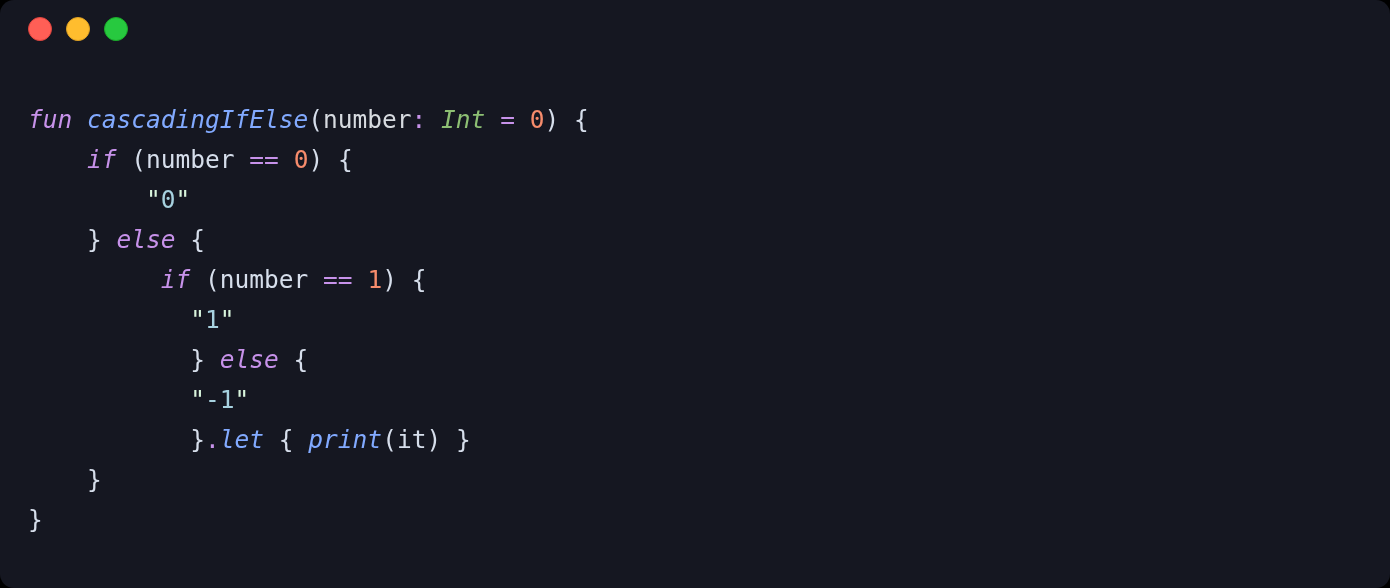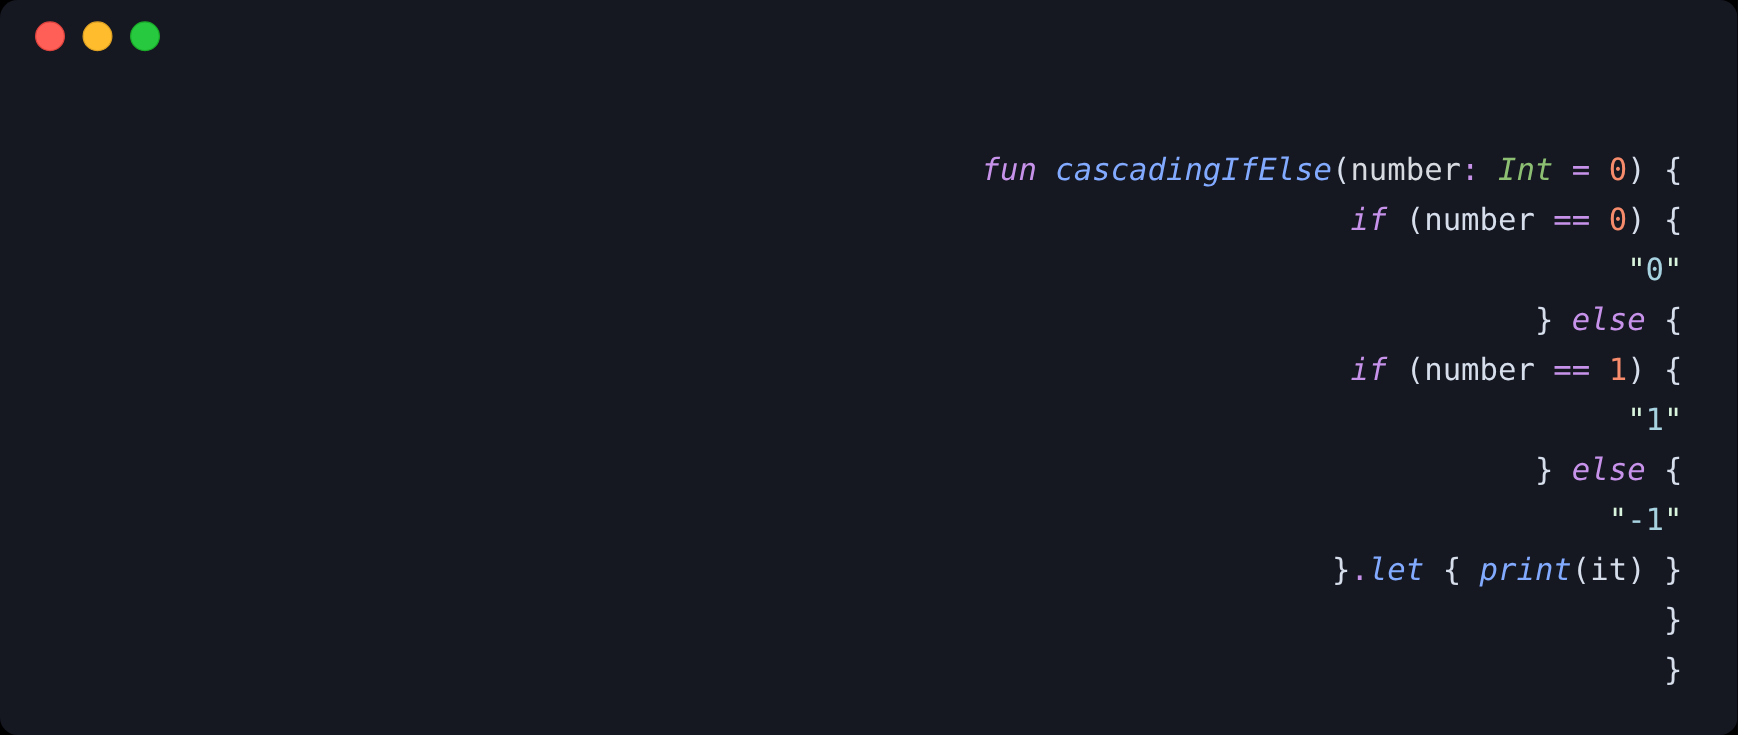--- a/index.html
+++ b/index.html
@@ -37,27 +37,26 @@
   .dot-yellow{ background:#ffbd2e; border:1px solid #dea123; }
   .dot-green { background:#27c93f; border:1px solid #1aab29; }
 
   .code-area {
     position: absolute;
     top: 100px;
     left: 28px;
     right: 28px;
   }
   pre.code {
-    margin: 16px;
+    margin: 0;
     font-family: "SF Mono", "Menlo", "Consolas", "DejaVu Sans Mono", monospace;
     font-size: 24.5px;
     line-height: 40px;
     white-space: pre;
     color: #d6deeb;
-    text-align: right;
   }
   .c-keyword { color: #c792ea; font-style: italic; }
   .c-func    { color: #82aaff; font-style: italic; }
   .c-callfn  { color: #82aaff; font-style: italic; }
   .c-param   { color: #d7dbe0; }
   .c-type    { color: #8dbf73; font-style: italic; }
   .c-punct   { color: #c792ea; }
   .c-brace   { color: #d6deeb; }
   .c-paren   { color: #d6deeb; }
   .c-number  { color: #f78c6c; }

